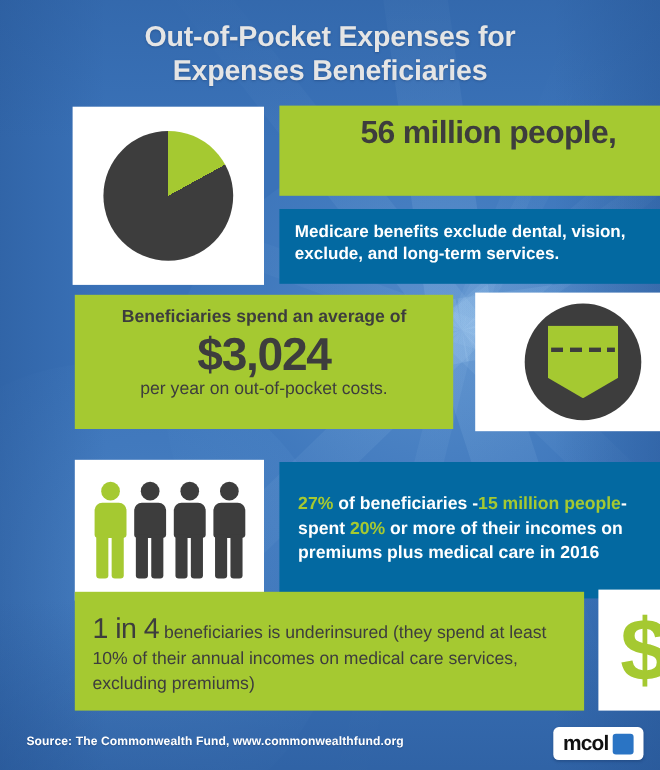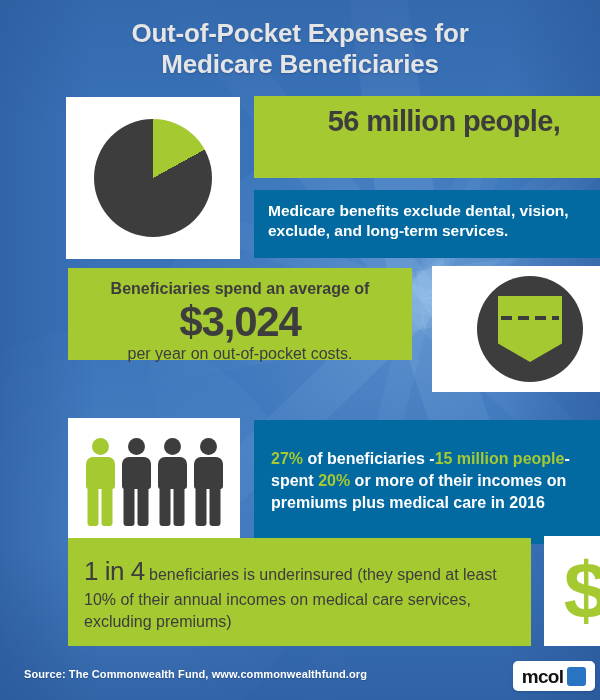--- a/index.html
+++ b/index.html
@@ -115,21 +115,21 @@
   #exclusions-block {
     left: 210px; top: 190px; width: 380px; height: 68px;
     padding: 11px 14px 0;
     font-size: 15.5px;
     font-weight: bold;
     line-height: 1.32;
   }
 
   
   #avg-spend-block {
-    left: 24px; top: 268px; width: 344px; height: 92px;
+    left: 24px; top: 268px; width: 344px; height: 122px;
     padding-top: 12px;
     text-align: center;
   }
   #avg-spend-top {
     font-size: 16px;
     font-weight: bold;
   }
   #avg-spend-amount {
     font-size: 42px;
     font-weight: bold;
@@ -253,21 +253,20 @@
     position: absolute;
     left: 503px; top: 661px;
     width: 82px; height: 30px;
     background: #ffffff;
     border-radius: 5px;
     display: flex;
     align-items: center;
     justify-content: center;
     gap: 4px;
     box-shadow: 0 1px 2px rgba(20,50,95,0.3);
-    margin-left: 10px;
   }
   #mcol-wordmark {
     font-size: 19px;
     font-weight: bold;
     color: #111111;
     letter-spacing: -0.7px;
     line-height: 1;
   }
   #mcol-badge {
     width: 19px; height: 19px;
@@ -296,21 +295,21 @@
       <div class="ray" style="left: 420px; top: 287px; width: 380px; height: 26px; transform: rotate(200deg); opacity: 0.5;"></div>
       <div class="ray" style="left: 420px; top: 279px; width: 460px; height: 42px; transform: rotate(232deg); opacity: 0.68;"></div>
       <div class="ray" style="left: 420px; top: 271px; width: 540px; height: 58px; transform: rotate(262deg); opacity: 0.86;"></div>
       <div class="ray" style="left: 420px; top: 287px; width: 300px; height: 26px; transform: rotate(292deg); opacity: 0.5;"></div>
       <div class="ray" style="left: 420px; top: 279px; width: 380px; height: 42px; transform: rotate(320deg); opacity: 0.68;"></div>
     </div>
   <div class="bg-vignette"></div>
 
   <div id="title">
     <span class="line">Out-of-Pocket Expenses for</span>
-    <span class="line">Medicare Beneficiaries</span>
+    <span class="line">Expenses Beneficiaries</span>
   </div>
 
   <div class="block white" id="pie-box">
     <div id="pie-chart" style="background: conic-gradient(rgb(165, 201, 49) 0deg, rgb(165, 201, 49) 61.2deg, rgb(61, 61, 61) 61.2deg, rgb(61, 61, 61) 360deg);"></div>
   </div>
 
   <div class="block green" id="stat-people-block">
     <div id="stat-people-primary">56 million people,</div>
   </div>
 

